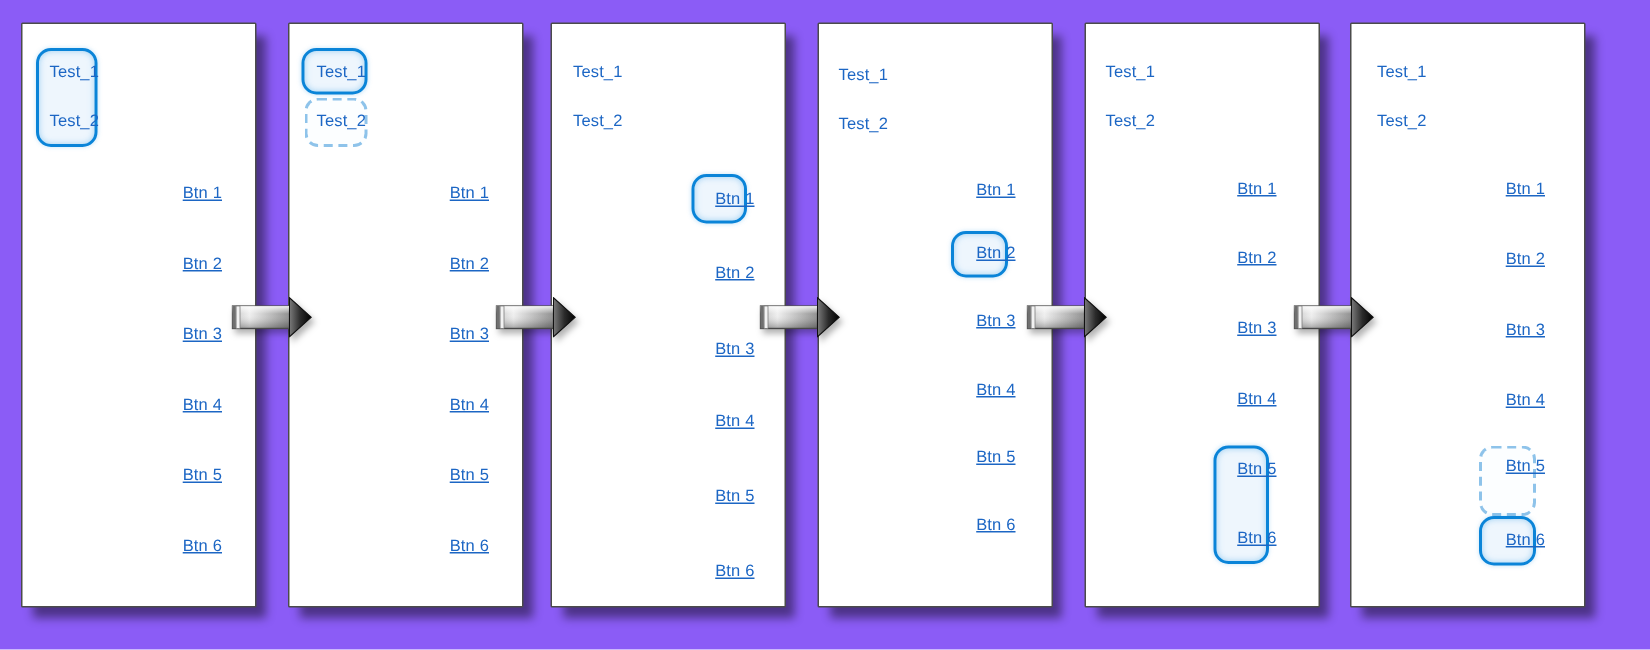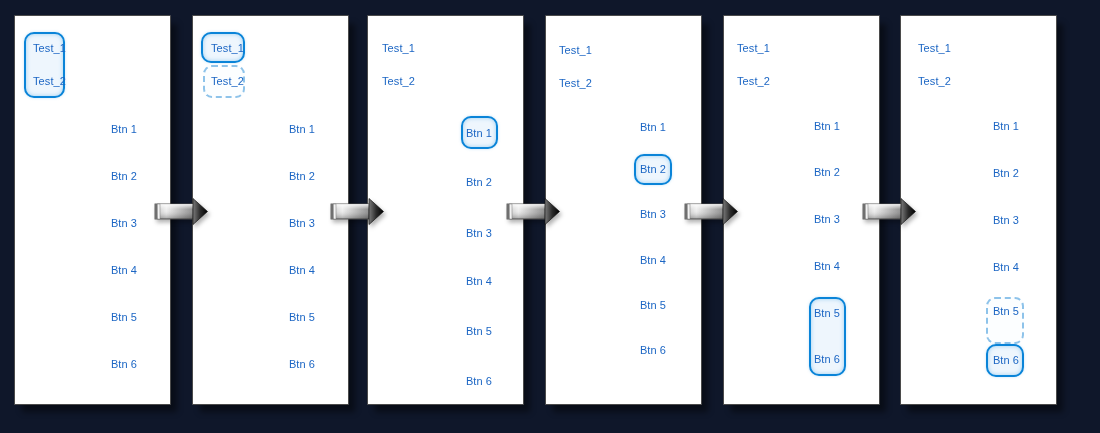--- a/index.html
+++ b/index.html
@@ -1,29 +1,29 @@
 <!DOCTYPE html>
 <html><head>
 <meta charset="utf-8">
 <style>
   html,body{margin:0;padding:0;background:#ffffff;}
   .stage{
-    position:relative;width:1100px;height:433px;background:#0f172a;overflow:hidden;
+    position:relative;width:1100px;height:433px;background:#8b5cf6;overflow:hidden;
     font-family:"Liberation Sans",sans-serif;
   }
   .panel{
     position:absolute;top:15px;width:155px;height:388px;background:#ffffff;
     border:1.4px solid #4b4b4b;border-radius:1px;
     box-shadow:7px 8px 6px -1px rgba(0,0,0,0.45);
   }
   .lbl{
     position:absolute;z-index:3;font-size:11px;line-height:14px;height:14px;
     color:#1c66c4;font-weight:500;letter-spacing:0.1px;white-space:nowrap;cursor:default;
   }
-  .lbl.btn{width:48px;text-align:center;}
+  .lbl.btn{width:48px;text-align:right;text-decoration:underline;}
   .ring{position:absolute;z-index:1;box-sizing:border-box;}
   .ring.solid{
     border:2.5px solid #0a84d8;border-radius:10px;background:#eef6fd;
     box-shadow:inset 0 0 4px rgba(90,175,235,0.55),0 0 3px rgba(90,175,235,0.35);
   }
   .ring.dashed{
     border:2px dashed #8ec3ea;border-radius:9px;background:#fcfeff;
   }
   .arrow{
     position:absolute;top:198px;width:54px;height:27px;z-index:5;

